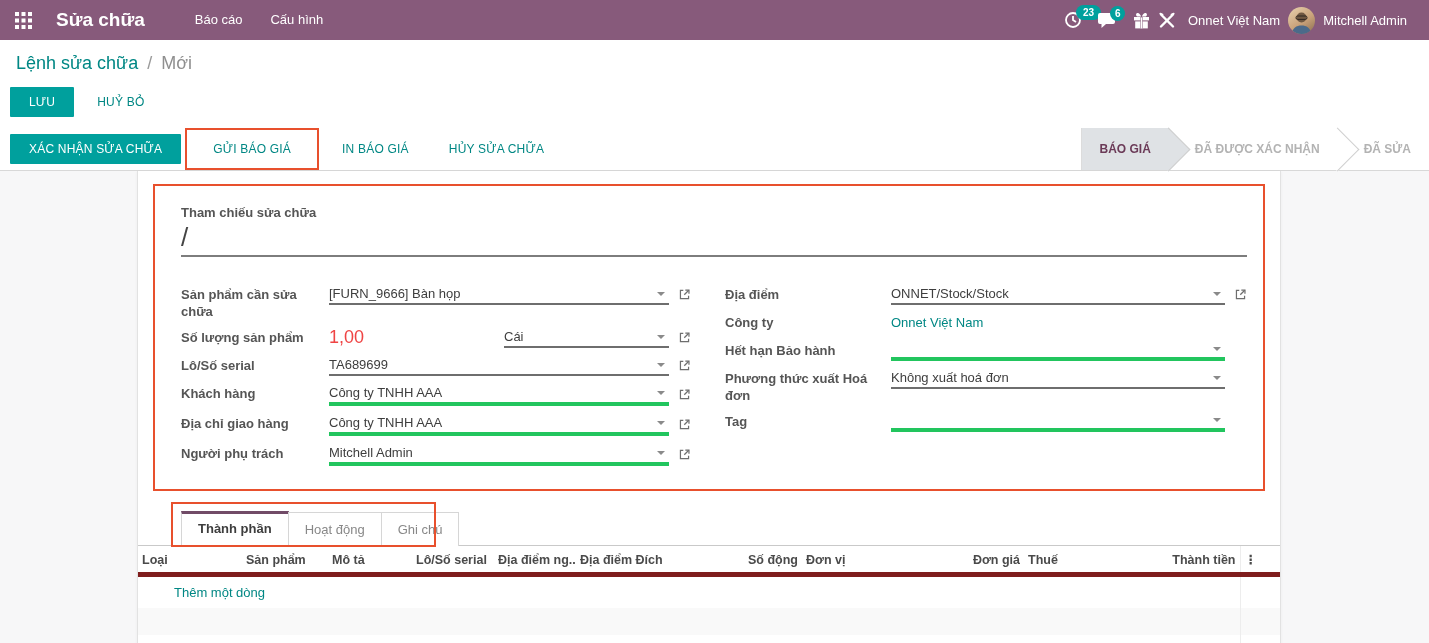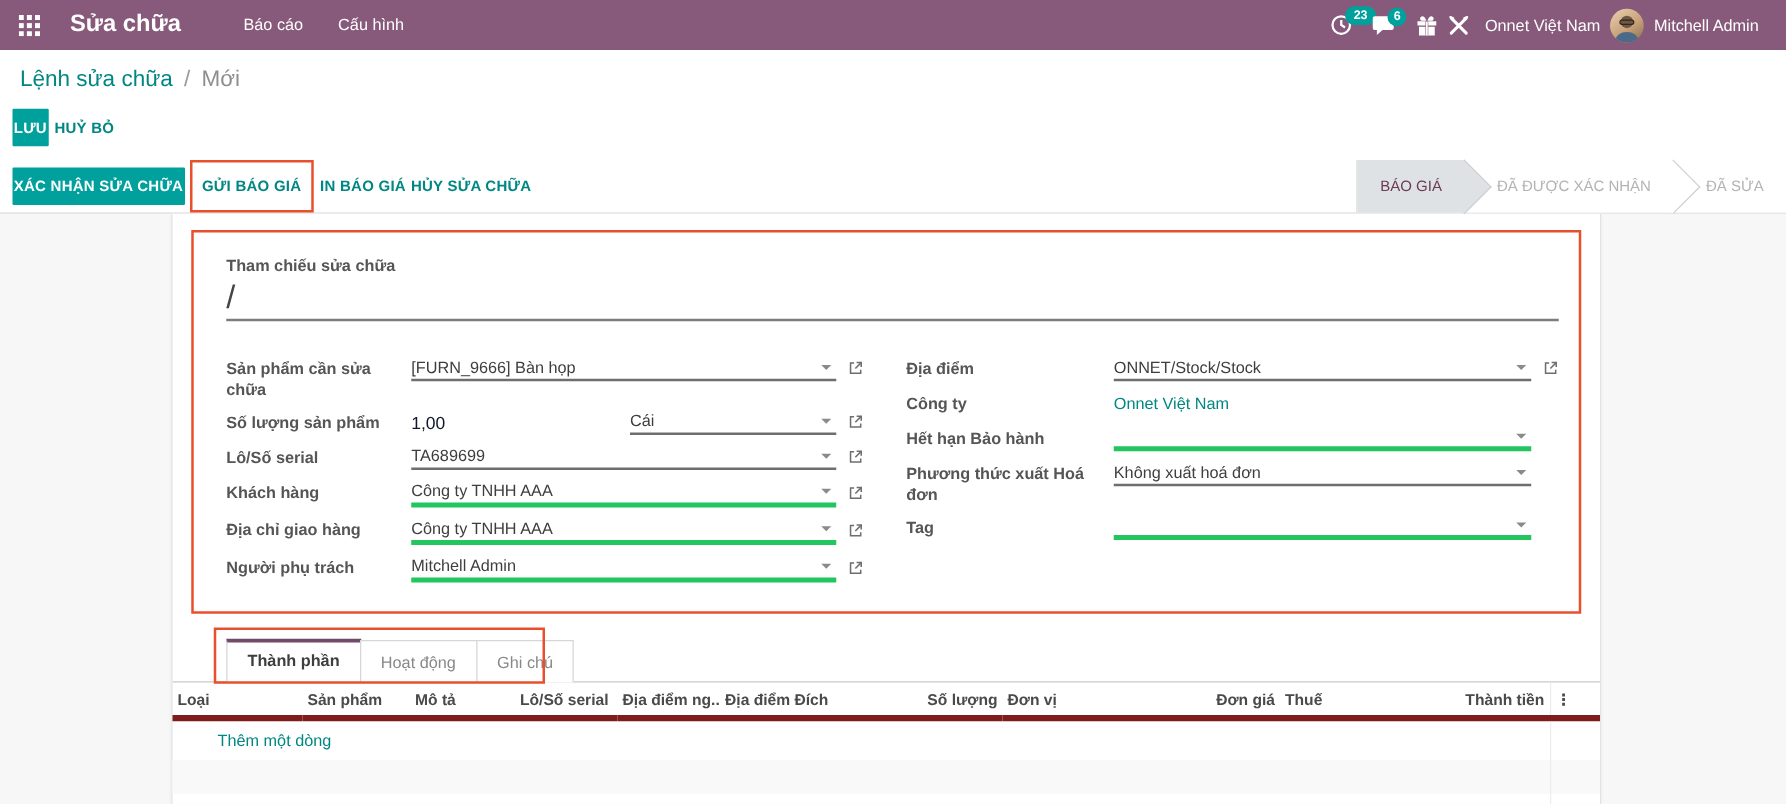--- a/index.html
+++ b/index.html
@@ -19,30 +19,30 @@
   .avatar { width:27px; height:27px; border-radius:50%; background:linear-gradient(145deg,#e8d2b0 0%,#c9a27a 55%,#8a6d4f 100%); overflow:hidden; display:flex; align-items:flex-end; justify-content:center; }
   .avatar svg { display:block; }
 
   
   .control-panel { background:#fff; }
   .breadcrumb { font-size:18px; padding:13px 0 4px 16px; }
   .breadcrumb .bc-link { color:#008784; cursor:pointer;margin-top:33px; }
   .breadcrumb .bc-sep { color:#9a9a9a; margin:0 4px; }
   .breadcrumb .bc-current { color:#8f8f8f; }
   .cp-buttons { padding:9px 16px 11px 10px; display:flex; align-items:center; gap:4px; }
-  .btn { font-size:12px; font-weight:bold; border:none; border-radius:1px; padding:8px 1px; cursor:pointer; background:transparent; font-family:inherit; letter-spacing:.2px; }
+  .btn { font-size:12px; font-weight:normal; border:none; border-radius:1px; padding:8px 19px; cursor:pointer; background:transparent; font-family:inherit; letter-spacing:.2px; }
   .btn-primary { background:#00A09D; color:#fff; }
   .btn-link { color:#008784; }
 
   
   .statusbar { background:#fff; border-bottom:1px solid #d8d8d8; display:flex; align-items:center; height:43px; padding-left:10px; }
   .sb-actions { display:flex; align-items:center; height:100%; gap:2px; }
   .annot-btn { height:100%; display:flex; align-items:center; border:2px solid #e8502d; padding:0 7px; margin:0 2px; }
   .steps { display:flex; margin-left:auto; height:42px; border-left:1px solid #dcdcdc; }
-  .step { position:relative; display:flex; align-items:center; padding:0 18px 0 26px; font-size:12px; font-weight:normal; color:#b3b3b3; background:#fff; white-space:nowrap; cursor:pointer; }
+  .step { position:relative; display:flex; align-items:center; padding:0 18px 0 26px; font-size:12px; font-weight:bold; color:#b3b3b3; background:#fff; white-space:nowrap; cursor:pointer; }
   .step:first-child { padding-left:18px; }
   .step.active { background:#dfe2e5; color:#6b3a57; }
   .step .stlbl { position:relative; z-index:6; }
   .step:not(:last-child)::after { content:""; position:absolute; top:6px; right:-15px; width:30px; height:30px; transform:rotate(45deg); background:inherit; border-top:1px solid #cfcfcf; border-right:1px solid #cfcfcf; }
   .step:nth-child(1){ z-index:3; } .step:nth-child(2){ z-index:2; } .step:nth-child(3){ z-index:1; }
 
   
   .content { height:473px; background:#f7f7f8; }
   .sheet { margin-left:137px; width:1144px; height:100%; background:#fff; border-left:1px solid #e2e2e2; border-right:1px solid #e2e2e2; box-shadow:0 1px 3px rgba(0,0,0,.05); padding-top:13px; }
 
@@ -58,21 +58,21 @@
   .flabel { font-size:13px; font-weight:600; color:#555; line-height:17px; padding-top:2px; }
   .fcol-left .flabel { width:148px; flex:0 0 148px; }
   .fcol-right .flabel { width:166px; flex:0 0 166px; }
   .fval { flex:1; display:flex; align-items:center; }
   .input-wrap { flex:1; display:flex; align-items:center; border-bottom:4px solid #22c55e; min-height:21px; cursor:text; }
   .input-wrap.required { border-bottom:2px solid #6e6e6e; }
   .vtext { flex:1; font-size:13px; color:#3e3e3e; line-height:19px; white-space:nowrap; overflow:hidden; }
   .vtext.link { color:#008784; cursor:pointer; }
   .caret { width:0; height:0; border-left:4px solid transparent; border-right:4px solid transparent; border-top:4px solid #8a8a8a; margin:0 4px 0 4px; flex:0 0 auto; }
   .ext-icon { margin-left:9px; flex:0 0 auto; cursor:pointer; }
-  .qty-plain { width:175px; flex:0 0 175px; font-size:14px; color:#0f172a; }
+  .qty-plain { width:175px; flex:0 0 175px; font-size:18px; color:#ef4444; }
   .no-underline { border-bottom:none; }
 
   
   .notebook { position:relative; margin-top:20px; }
   .tab-annot { position:absolute; left:33px; top:-9px; width:265px; height:45px; border:2px solid #e8502d; pointer-events:none; }
   .tabbar { display:flex; padding-left:43px; border-bottom:1px solid #c9c9c9; align-items:flex-end; }
   .tab { font-size:13px; padding:8px 16px; border:1px solid #d6d6d6; border-bottom:none; background:#fff; color:#888; cursor:pointer; margin-bottom:-1px; line-height:17px; }
   .tab.active { border-top:3px solid #714B67; font-weight:bold; color:#3e3e3e; padding-top:6px; border-bottom:1px solid #fff; }
   .tab + .tab { margin-left:-1px; }
 
@@ -400,21 +400,21 @@
             <col style="width:40px">
         </colgroup>
         <thead>
           <tr>
             <th class="first">Loại</th>
             <th>Sản phẩm</th>
             <th>Mô tả</th>
             <th>Lô/Số serial</th>
             <th>Địa điểm ng...</th>
             <th>Địa điểm Đích</th>
-            <th class="num">Số lượng</th>
+            <th class="num">Số động</th>
             <th>Đơn vị</th>
             <th class="num">Đơn giá</th>
             <th>Thuế</th>
             <th class="num">Thành tiền</th>
             <th class="dots-cell">⋮</th>
           </tr>
         </thead>
         <tbody>
           <tr class="add-row">
             <td colspan="11"><span class="add-link">Thêm một dòng</span></td>

